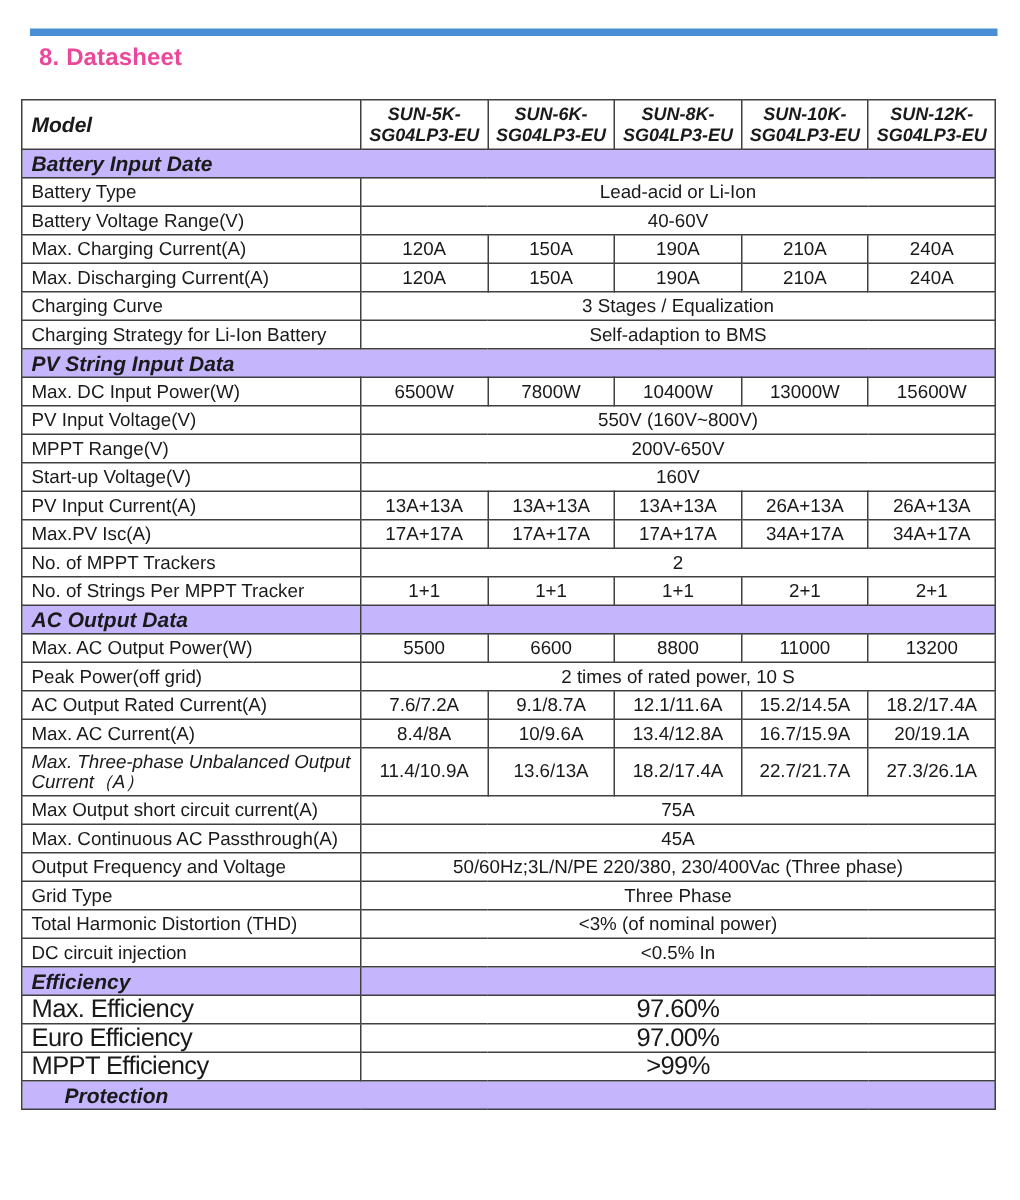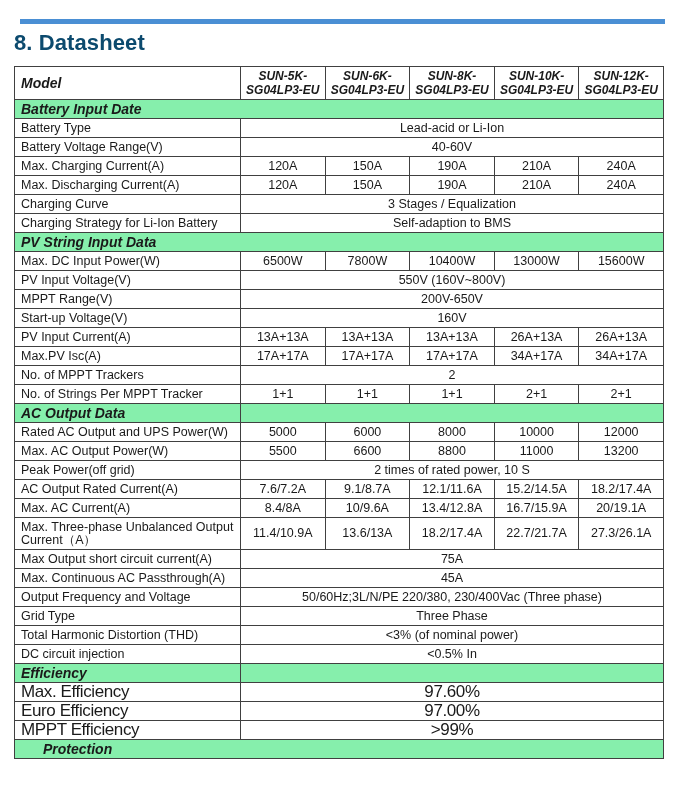--- a/index.html
+++ b/index.html
@@ -1,30 +1,30 @@
 <!DOCTYPE html>
 <html><head>
 <meta charset="utf-8">
 <style>
   html, body { margin: 0; padding: 0; background: #ffffff; }
   body { width: 680px; height: 800px; overflow: hidden; position: relative;
          font-family: "Liberation Sans", "DejaVu Sans", sans-serif; color: #1a1a1a; }
   .rule { position: absolute; left: 20px; top: 19px; width: 645px; height: 5px; background: #4a8fd4; }
-  .title { position: absolute; left: 14px; top: 30px; font-size: 22px; font-weight: bold; color: #0c4a6e; letter-spacing: 0.1px; }
+  .title { position: absolute; left: 26px; top: 30px; font-size: 16px; font-weight: bold; color: #ec4899; letter-spacing: 0.1px; }
   table.ds { position: absolute; left: 14px; top: 66px; width: 650px; border-collapse: collapse; table-layout: fixed; border-radius: 27px; }
   table.ds td { border: 1.5px solid #404040; padding: 0 6px; font-size: 12.5px; height: 18px; line-height: 14px; white-space: nowrap; }
   table.ds col.c0 { width: 226px; }
   td.lbl { text-align: left; }
   td.val { text-align: center; padding: 0 2px; }
   tr.hdr td { height: 32px; font-style: italic; font-weight: bold; }
   tr.hdr td.model { font-size: 14px; }
   tr.hdr td.mdl { text-align: center; font-size: 12px; line-height: 14px; white-space: normal; padding: 0; margin-top: 12px; }
-  tr.sec td { background: #86efac; font-weight: bold; font-style: italic; font-size: 14px; height: 18px; }
+  tr.sec td { background: #c4b5fd; font-weight: bold; font-style: italic; font-size: 14px; height: 18px; }
   tr.tall td { height: 31px; line-height: 13px; }
-  tr.tall td.lbl { white-space: normal; }
+  tr.tall td.lbl { white-space: normal; font-style: italic; }
   tr.narrow td { font-size: 17px; letter-spacing: -0.4px; margin-top: 34px; }
   tr.cut td { height: 18px; padding-left: 28px; }
 </style>
 </head>
 <body>
 
 <div class="rule"></div>
 <div class="title">8. Datasheet</div>
 
 <table class="ds">
@@ -132,28 +132,20 @@
       <td class="val">1+1</td>
       <td class="val">2+1</td>
       <td class="val">2+1</td>
     </tr>
 
     <tr class="sec">
       <td>AC Output Data</td>
       <td colspan="5"></td>
     </tr>
     <tr>
-      <td class="lbl">Rated AC Output and UPS Power(W)</td>
-      <td class="val">5000</td>
-      <td class="val">6000</td>
-      <td class="val">8000</td>
-      <td class="val">10000</td>
-      <td class="val">12000</td>
-    </tr>
-    <tr>
       <td class="lbl">Max. AC Output Power(W)</td>
       <td class="val">5500</td>
       <td class="val">6600</td>
       <td class="val">8800</td>
       <td class="val">11000</td>
       <td class="val">13200</td>
     </tr>
     <tr>
       <td class="lbl">Peak Power(off grid)</td>
       <td class="val" colspan="5">2 times of rated power, 10 S</td>

